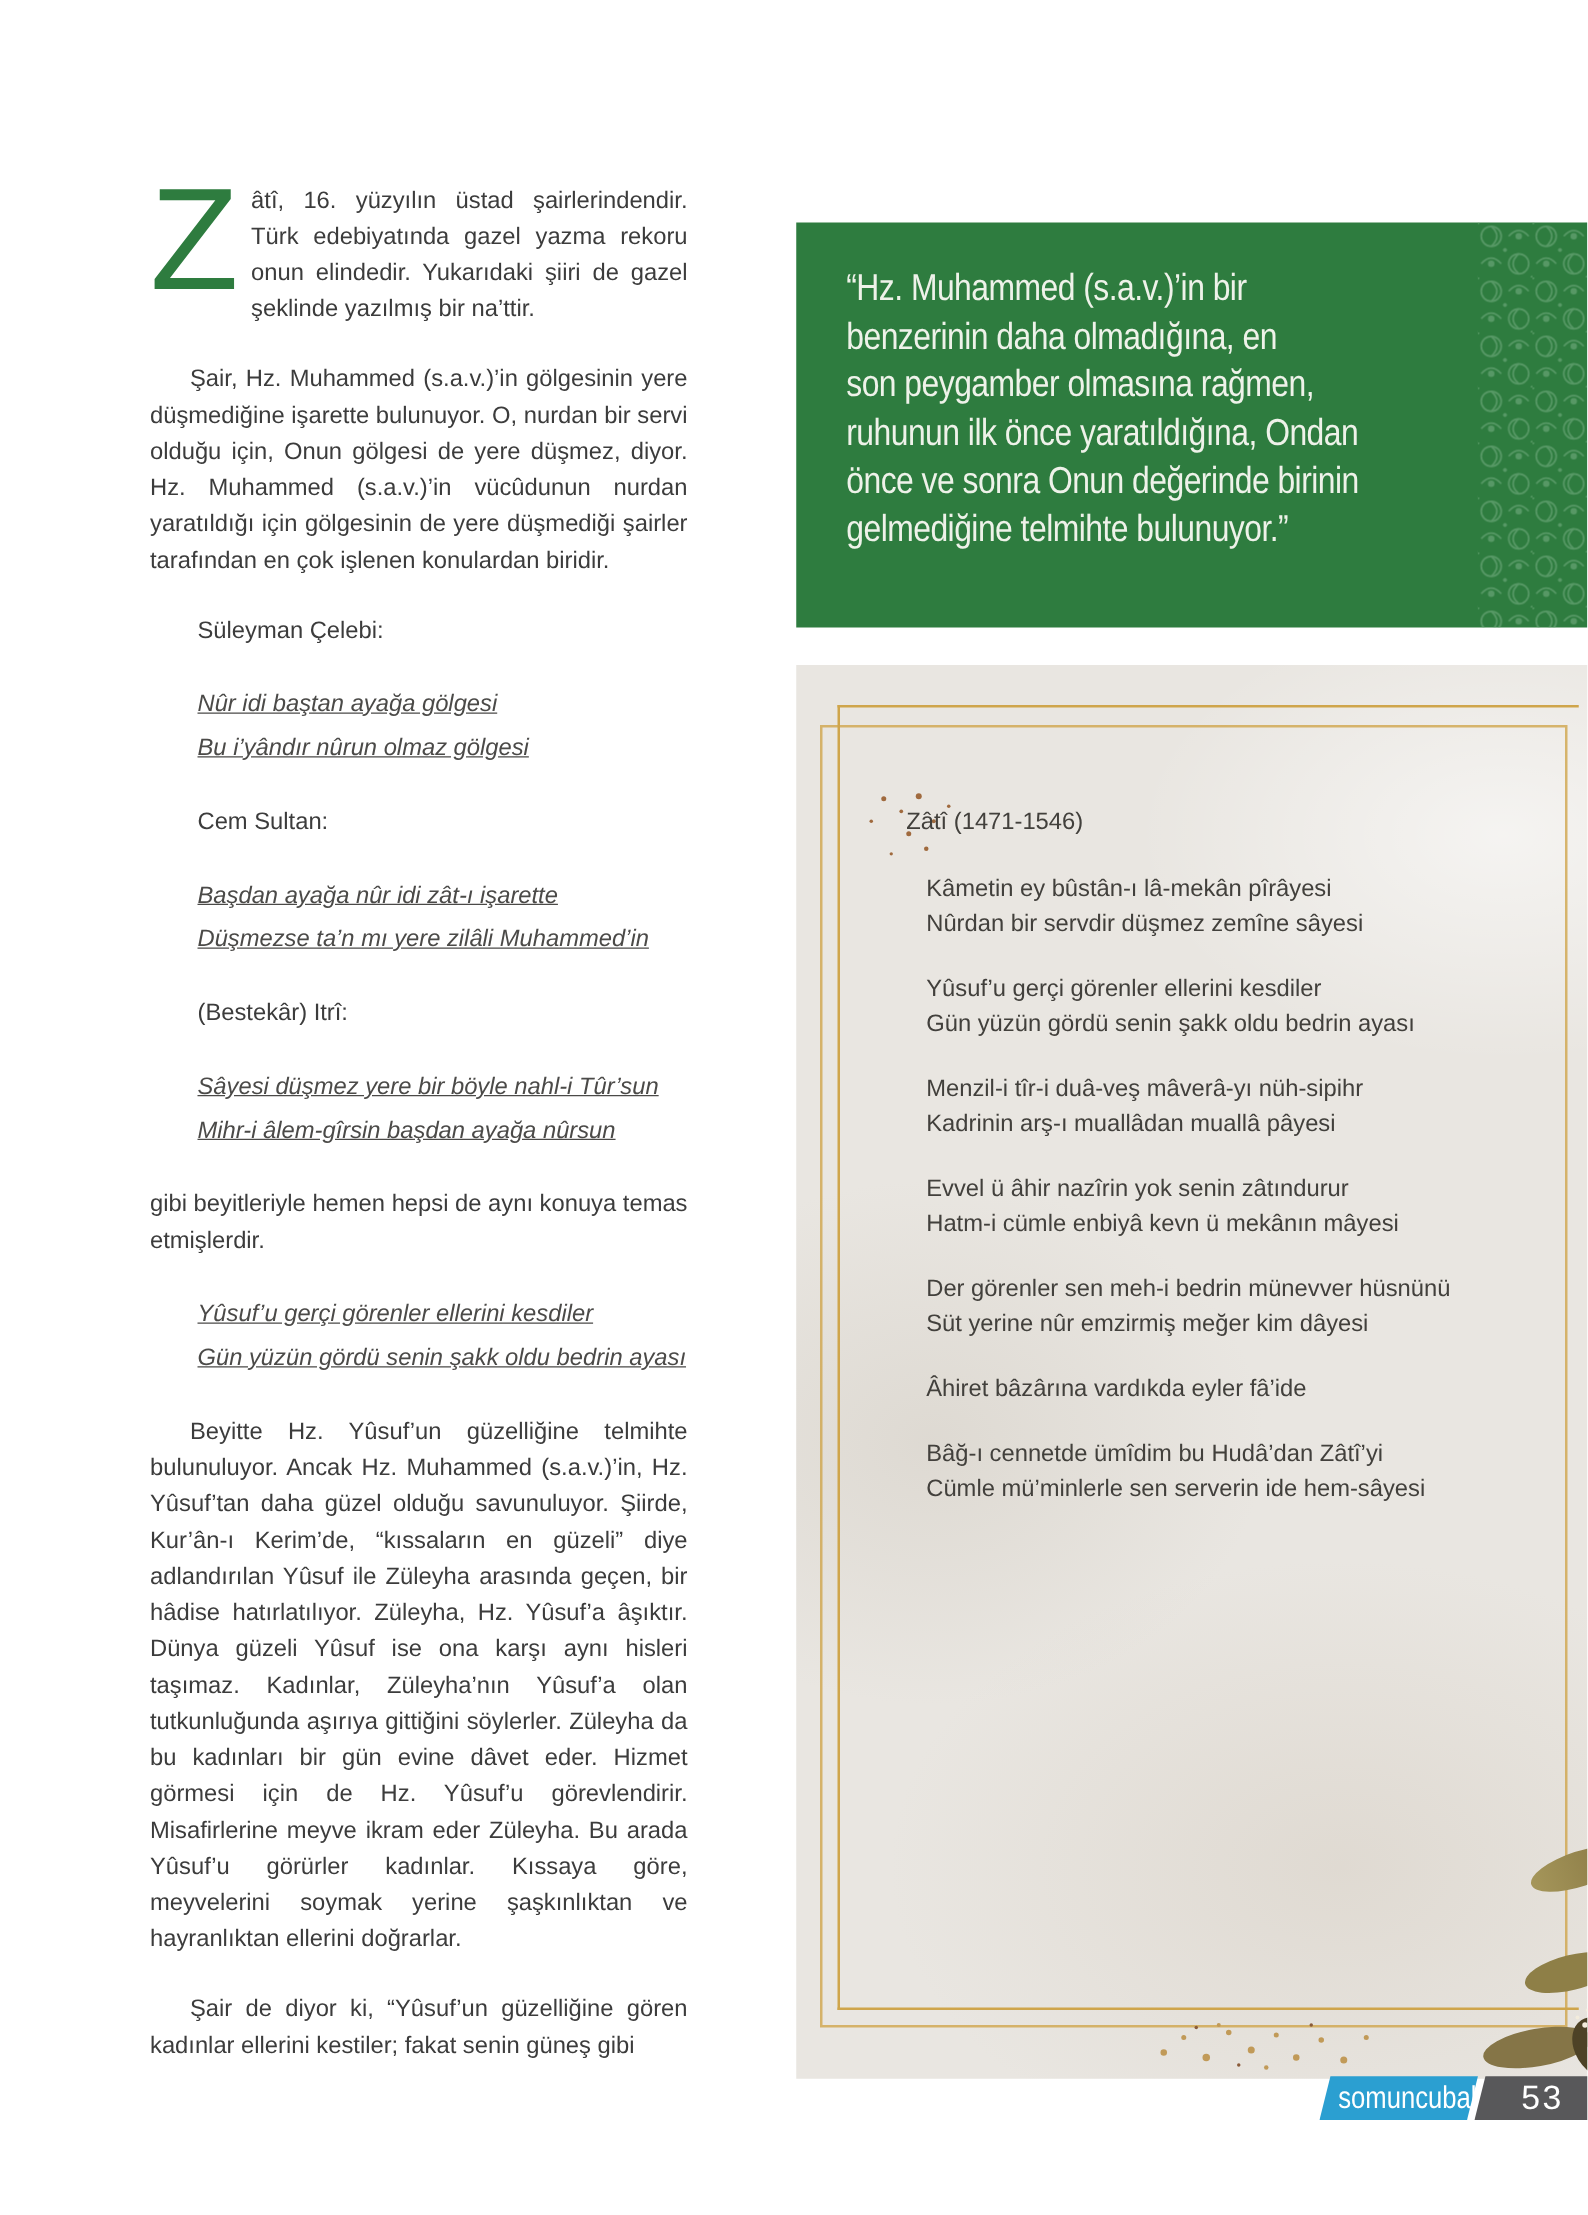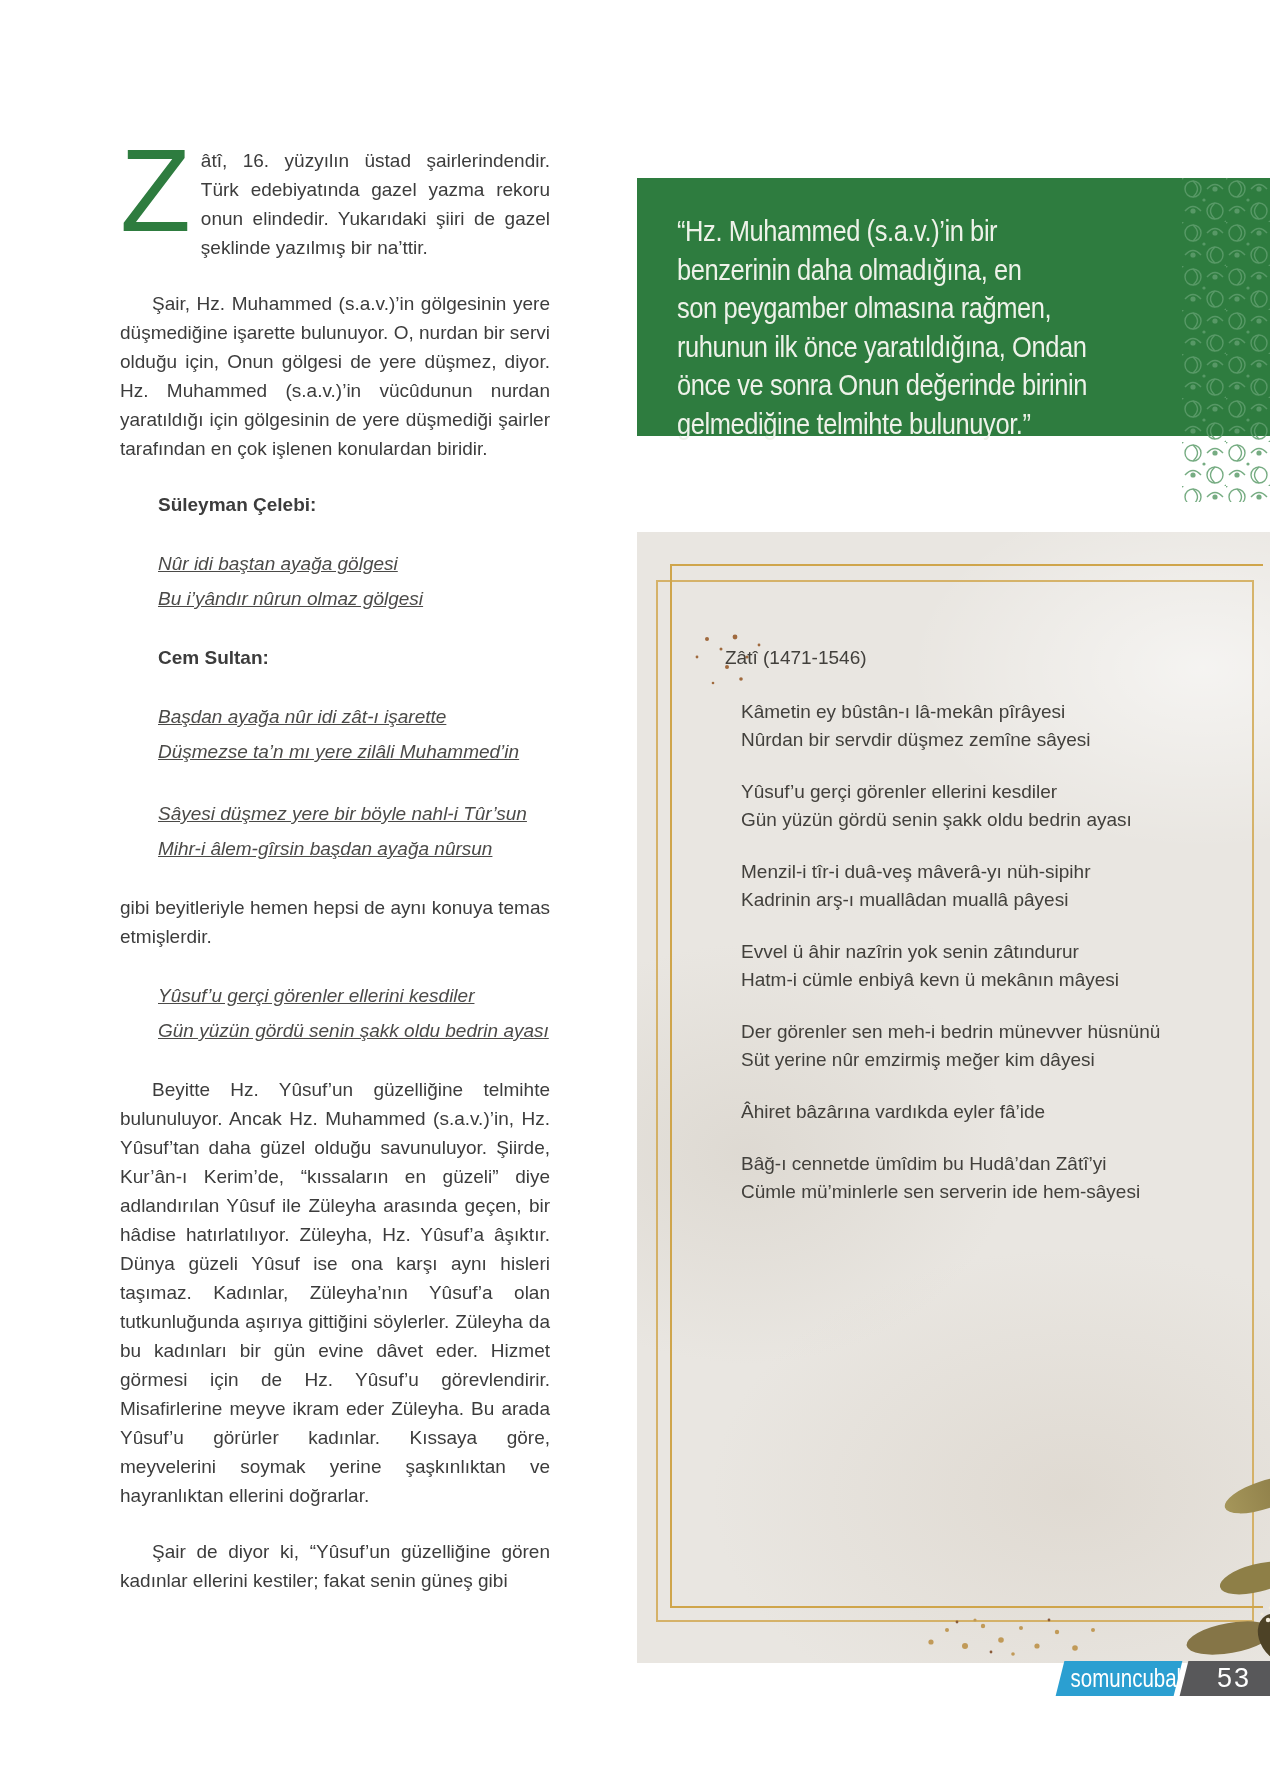--- a/index.html
+++ b/index.html
@@ -6,25 +6,25 @@
   body{width:1270px;height:1772px;background:#ffffff;font-family:"Liberation Sans",sans-serif;}
   .page{position:relative;width:1270px;height:1772px;overflow:hidden;background:#ffffff;}
 
   
   .left-col{position:absolute;left:120px;top:146px;width:430px;color:#3c3c3c;
             font-size:19px;line-height:29px;font-weight:400;}
   .para{margin:0 0 27px 0;text-align:justify;}
   .para.indent{text-indent:32px;margin-top:13px;}
   .dropcap{float:left;font-size:116px;line-height:86px;height:88px;padding:2px 10px 0 0;
            color:var(--accent-green,#2e7c3f);font-weight:500;}
-  .speaker{margin:0 0 27px 38px;font-weight:bold;}
+  .speaker{margin:0 0 27px 38px;}
   .couplet{margin:0 0 27px 38px;font-style:italic;color:#4b4a48;line-height:35px;text-decoration:underline;}
 
   
-  .quote-box{position:absolute;left:637px;top:178px;width:633px;height:258px;
+  .quote-box{position:absolute;left:637px;top:178px;width:633px;height:324px;
              background:var(--accent-green,#2e7c3f);}
   .quote-text{position:absolute;left:40px;top:34px;width:560px;color:#eef2e9;
               font-size:30px;line-height:38.5px;letter-spacing:-0.5px;
               transform:scaleX(0.85);transform-origin:left top;}
   .quote-pattern{position:absolute;right:0;top:0;opacity:0.85;}
 
   
   .poem-box{position:absolute;left:637px;top:532px;width:725px;height:1131px;
             background:
               radial-gradient(ellipse 420px 260px at 78% 12%, rgba(255,255,255,.55), rgba(255,255,255,0) 70%),
@@ -64,20 +64,21 @@
       <div class="speaker">Süleyman Çelebi:</div>
       <div class="couplet">
         <div>Nûr idi baştan ayağa gölgesi</div>
         <div>Bu i’yândır nûrun olmaz gölgesi</div>
       </div>
       <div class="speaker">Cem Sultan:</div>
       <div class="couplet">
         <div>Başdan ayağa nûr idi zât-ı işarette</div>
         <div>Düşmezse ta’n mı yere zilâli Muhammed’in</div>
       </div>
+      <div class="speaker">(Bestekâr) Itrî:</div>
       <div class="couplet">
         <div>Sâyesi düşmez yere bir böyle nahl-i Tûr’sun</div>
         <div>Mihr-i âlem-gîrsin başdan ayağa nûrsun</div>
       </div>
       <p class="para">gibi beyitleriyle hemen hepsi de aynı konuya temas etmişlerdir.</p>
       <div class="couplet">
         <div>Yûsuf’u gerçi görenler ellerini kesdiler</div>
         <div>Gün yüzün gördü senin şakk oldu bedrin ayası</div>
       </div>
       <p class="para indent">Beyitte Hz. Yûsuf’un güzelliğine telmihte bulunuluyor. Ancak Hz. Muhammed (s.a.v.)’in, Hz. Yûsuf’tan daha güzel olduğu savunuluyor. Şiirde, Kur’ân-ı Kerim’de, “kıssaların en güzeli” diye adlandırılan Yûsuf ile Züleyha arasında geçen, bir hâdise hatırlatılıyor. Züleyha, Hz. Yûsuf’a âşıktır. Dünya güzeli Yûsuf ise ona karşı aynı hisleri taşımaz. Kadınlar, Züleyha’nın Yûsuf’a olan tutkunluğunda aşırıya gittiğini söylerler. Züleyha da bu kadınları bir gün evine dâvet eder. Hizmet görmesi için de Hz. Yûsuf’u görevlendirir. Misafirlerine meyve ikram eder Züleyha. Bu arada Yûsuf’u görürler kadınlar. Kıssaya göre, meyvelerini soymak yerine şaşkınlıktan ve hayranlıktan ellerini doğrarlar.</p>

